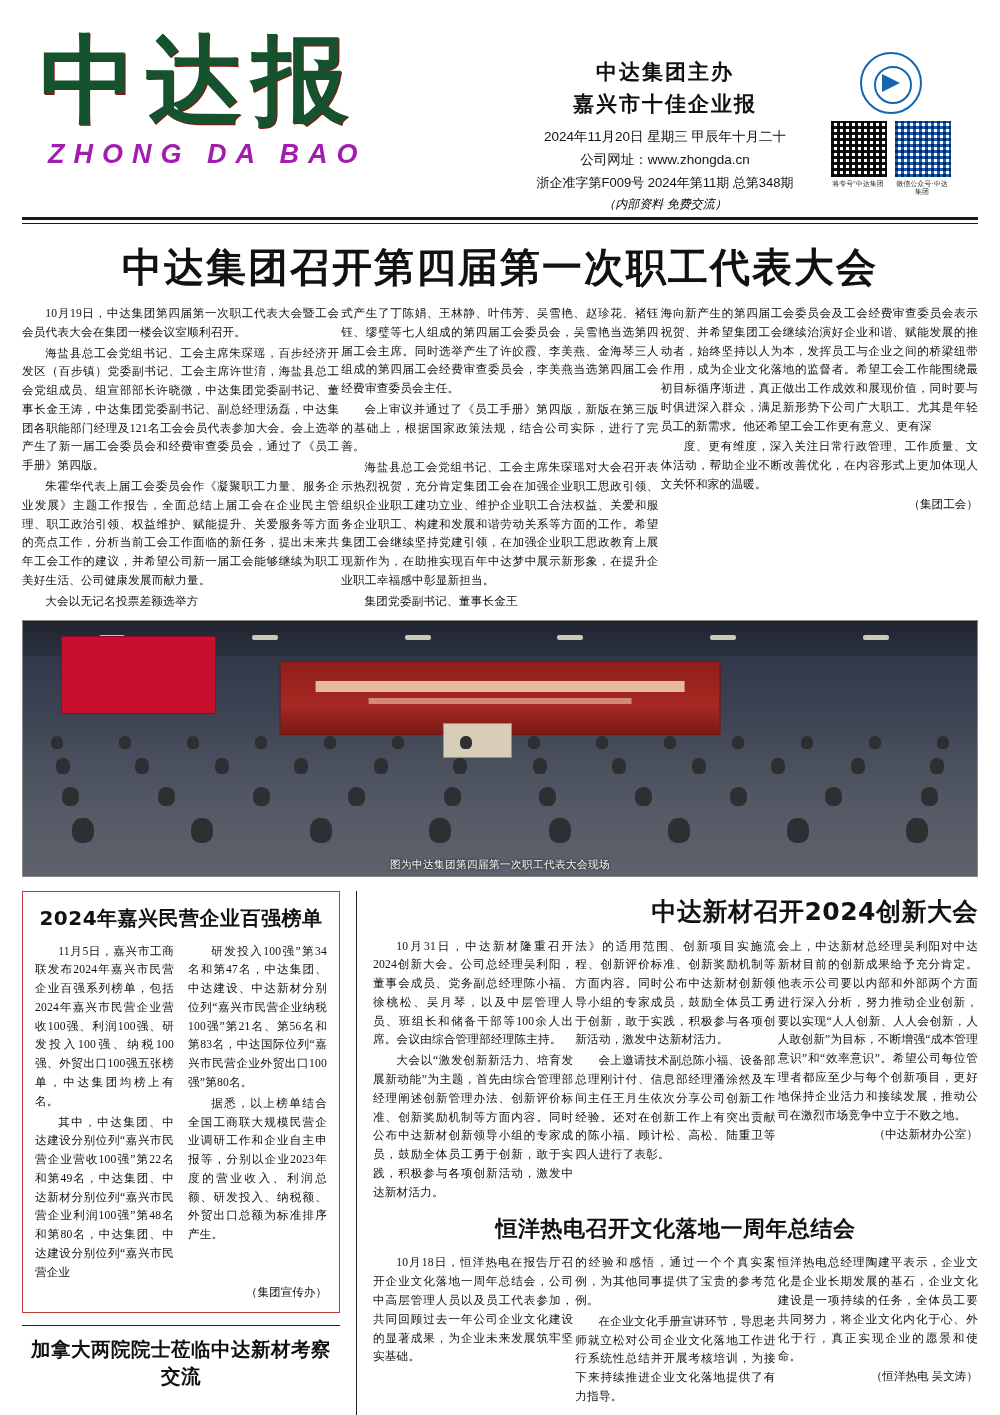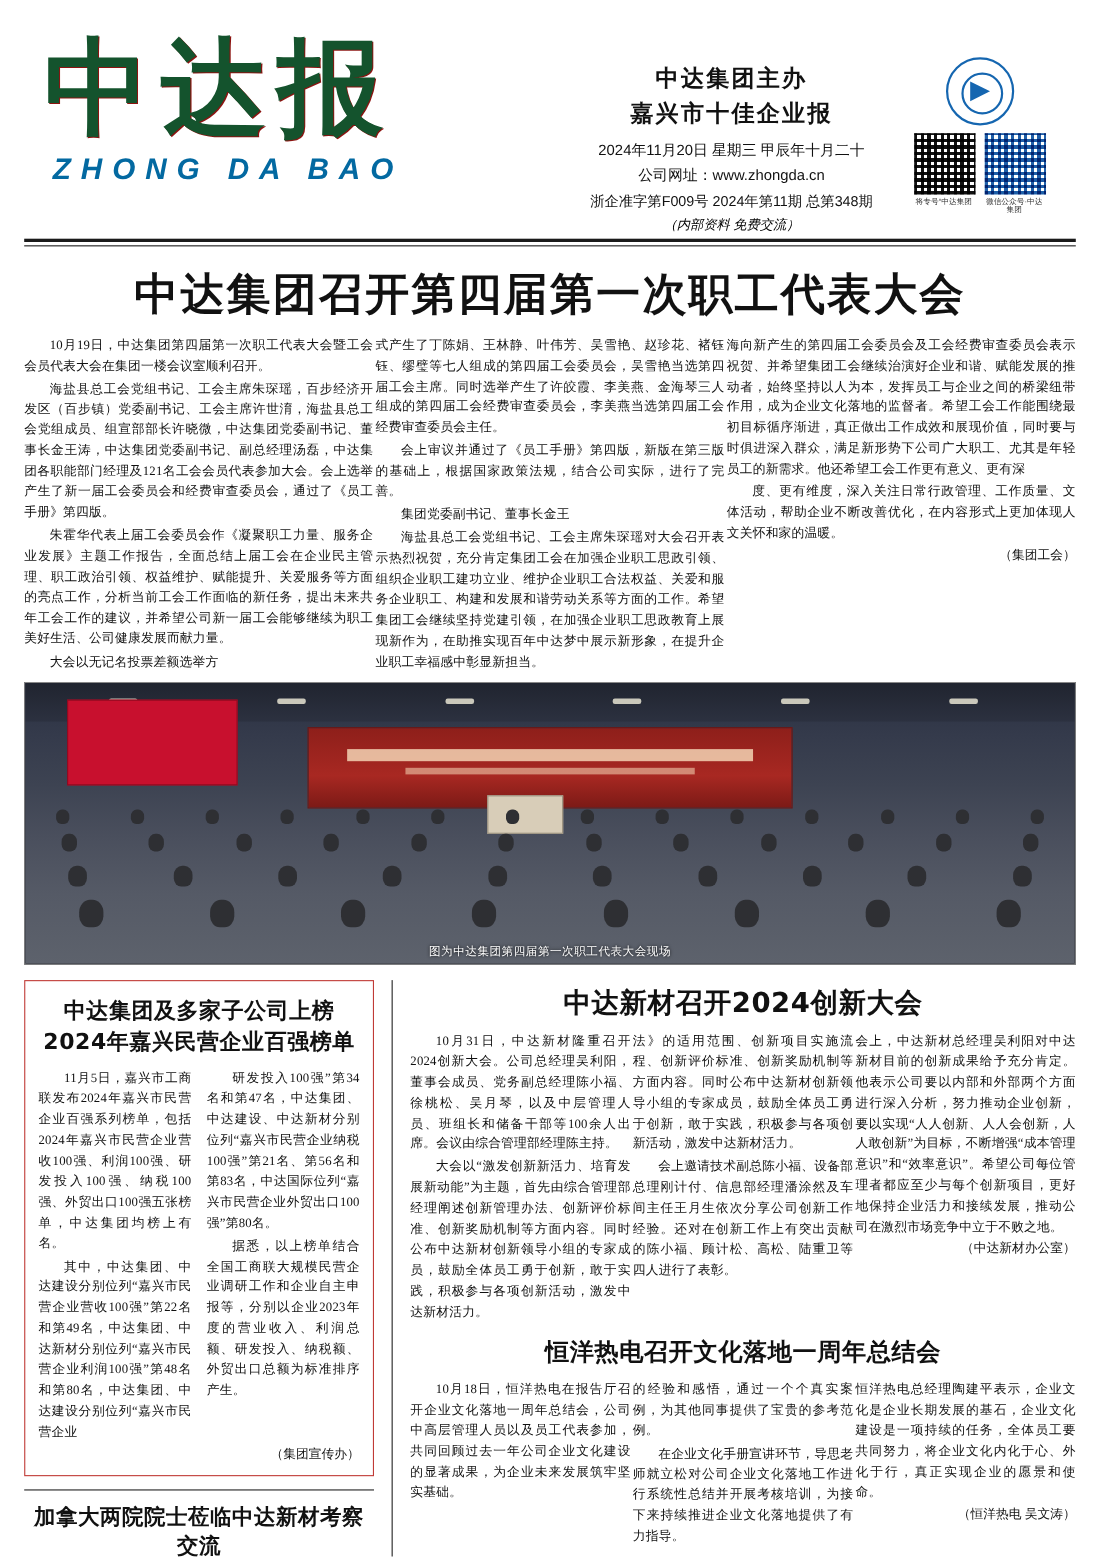--- a/index.html
+++ b/index.html
@@ -47,21 +47,21 @@
     margin: 4px 0 0 6px;
     text-shadow: 1px 1px 0 #8c1310;
     white-space: nowrap;
   }
   .paper-title-pinyin {
     font-family: "Liberation Sans", sans-serif;
     font-weight: bold;
     font-style: italic;
     font-size: 27px;
     letter-spacing: 9px;
-    color: #0369a1;
+    color: #a21caf;
     margin: 8px 0 0 14px;
     white-space: nowrap;
   }
   .masthead-mid {
     flex: 1;
     text-align: center;
     padding-top: 30px;
     font-family: "Liberation Sans", sans-serif;
     color: #111;
   }
@@ -369,20 +369,21 @@
     font-size: 22px;
     text-align: center;
     letter-spacing: .5px;
     margin: 4px 0 10px 0;
   }
   .sub-headline.small {
     font-size: 19.5px;
   }
   .sub-headline.lg {
     font-size: 25px;
+    text-align: right;
   }
   .art-block { margin-bottom: 10px; }
 
   .divider-v {
     width: 1px;
     background: #222;
   }
 </style>
 </head>
 <body>
@@ -428,22 +429,22 @@
     <div class="cols-3">
       <div class="col">
         <p class="body">10月19日，中达集团第四届第一次职工代表大会暨工会会员代表大会在集团一楼会议室顺利召开。</p>
         <p class="body">海盐县总工会党组书记、工会主席朱琛瑶，百步经济开发区（百步镇）党委副书记、工会主席许世淯，海盐县总工会党组成员、组宣部部长许晓微，中达集团党委副书记、董事长金王涛，中达集团党委副书记、副总经理汤磊，中达集团各职能部门经理及121名工会会员代表参加大会。会上选举产生了新一届工会委员会和经费审查委员会，通过了《员工手册》第四版。</p>
         <p class="body">朱霍华代表上届工会委员会作《凝聚职工力量、服务企业发展》主题工作报告，全面总结上届工会在企业民主管理、职工政治引领、权益维护、赋能提升、关爱服务等方面的亮点工作，分析当前工会工作面临的新任务，提出未来共年工会工作的建议，并希望公司新一届工会能够继续为职工美好生活、公司健康发展而献力量。</p>
         <p class="body">大会以无记名投票差额选举方</p>
       </div>
       <div class="col">
         <p class="body noindent">式产生了丁陈娟、王林静、叶伟芳、吴雪艳、赵珍花、褚钰钰、缪璧等七人组成的第四届工会委员会，吴雪艳当选第四届工会主席。同时选举产生了许皎霞、李美燕、金海琴三人组成的第四届工会经费审查委员会，李美燕当选第四届工会经费审查委员会主任。</p>
         <p class="body">会上审议并通过了《员工手册》第四版，新版在第三版的基础上，根据国家政策法规，结合公司实际，进行了完善。</p>
+        <p class="body">海盐县总工会党组书记、工会主席朱琛瑶对大会召开表示热烈祝贺，充分肯定集团工会在加强企业职工思政引领、组织企业职工建功立业、维护企业职工合法权益、关爱和服务企业职工、构建和发展和谐劳动关系等方面的工作。希望集团工会继续坚持党建引领，在加强企业职工思政教育上展现新作为，在助推实现百年中达梦中展示新形象，在提升企业职工幸福感中彰显新担当。</p>
         <p class="body">集团党委副书记、董事长金王</p>
-        <p class="body">海盐县总工会党组书记、工会主席朱琛瑶对大会召开表示热烈祝贺，充分肯定集团工会在加强企业职工思政引领、组织企业职工建功立业、维护企业职工合法权益、关爱和服务企业职工、构建和发展和谐劳动关系等方面的工作。希望集团工会继续坚持党建引领，在加强企业职工思政教育上展现新作为，在助推实现百年中达梦中展示新形象，在提升企业职工幸福感中彰显新担当。</p>
       </div>
       <div class="col">
         <p class="body noindent">海向新产生的第四届工会委员会及工会经费审查委员会表示祝贺、并希望集团工会继续治演好企业和谐、赋能发展的推动者，始终坚持以人为本，发挥员工与企业之间的桥梁纽带作用，成为企业文化落地的监督者。希望工会工作能围绕最初目标循序渐进，真正做出工作成效和展现价值，同时要与时俱进深入群众，满足新形势下公司广大职工、尤其是年轻员工的新需求。他还希望工会工作更有意义、更有深</p>
         <p class="body">度、更有维度，深入关注日常行政管理、工作质量、文体活动，帮助企业不断改善优化，在内容形式上更加体现人文关怀和家的温暖。</p>
         <div class="sign">（集团工会）</div>
       </div>
     </div>
 
     <div class="photo-box">
       <div class="photo-scene">
@@ -518,21 +519,20 @@
       </div>
       <div class="photo-caption">图为中达集团第四届第一次职工代表大会现场</div>
     </div>
   </div>
 
   <div class="lower">
 
     <div class="lower-left">
       <div class="boxed">
         <div class="boxed-title">
-          <div>中达集团及多家子公司上榜</div>
           <div>2024年嘉兴民营企业百强榜单</div>
         </div>
         <div class="two-col">
           <p class="body">11月5日，嘉兴市工商联发布2024年嘉兴市民营企业百强系列榜单，包括2024年嘉兴市民营企业营收100强、利润100强、研发投入100强、纳税100强、外贸出口100强五张榜单，中达集团均榜上有名。</p>
           <p class="body">其中，中达集团、中达建设分别位列“嘉兴市民营企业营收100强”第22名和第49名，中达集团、中达新材分别位列“嘉兴市民营企业利润100强”第48名和第80名，中达集团、中达建设分别位列“嘉兴市民营企业</p>
           <p class="body">研发投入100强”第34名和第47名，中达集团、中达建设、中达新材分别位列“嘉兴市民营企业纳税100强”第21名、第56名和第83名，中达国际位列“嘉兴市民营企业外贸出口100强”第80名。</p>
           <p class="body">据悉，以上榜单结合全国工商联大规模民营企业调研工作和企业自主申报等，分别以企业2023年度的营业收入、利润总额、研发投入、纳税额、外贸出口总额为标准排序产生。</p>
         </div>
         <div class="sign">（集团宣传办）</div>
       </div>

